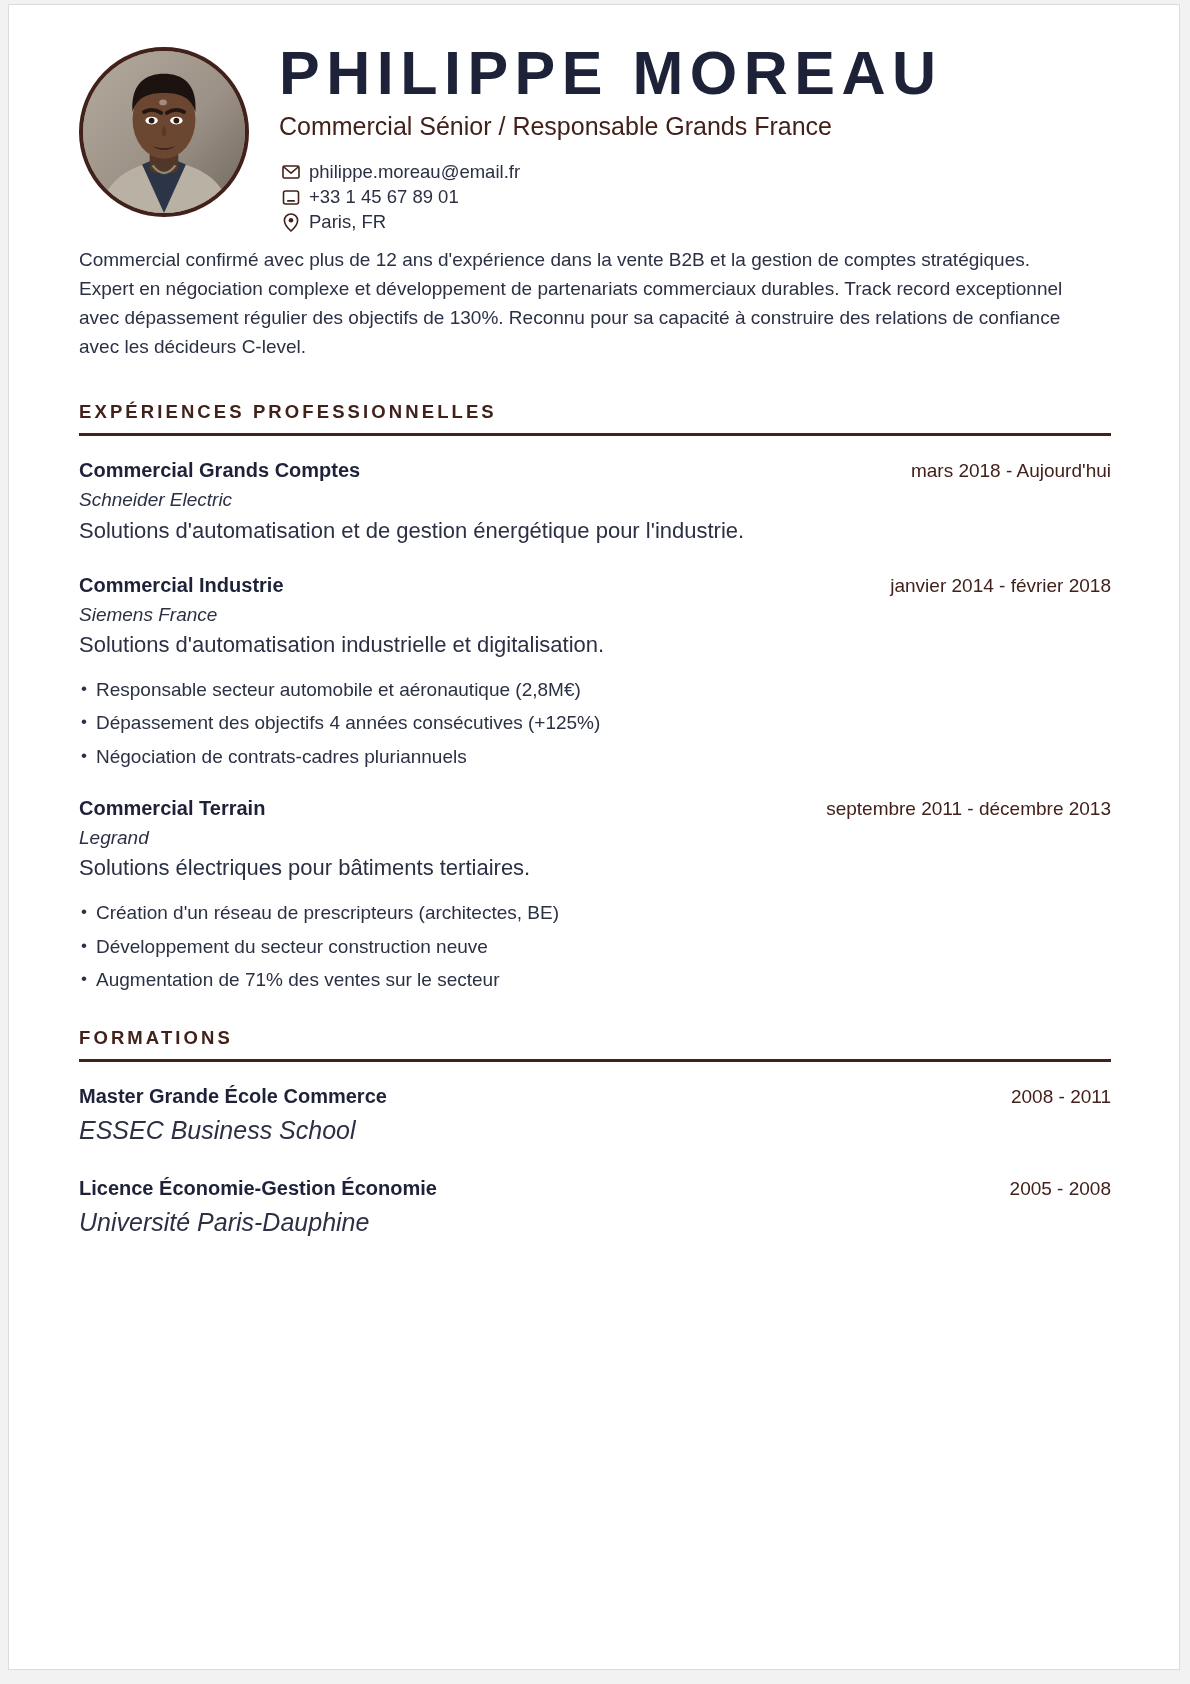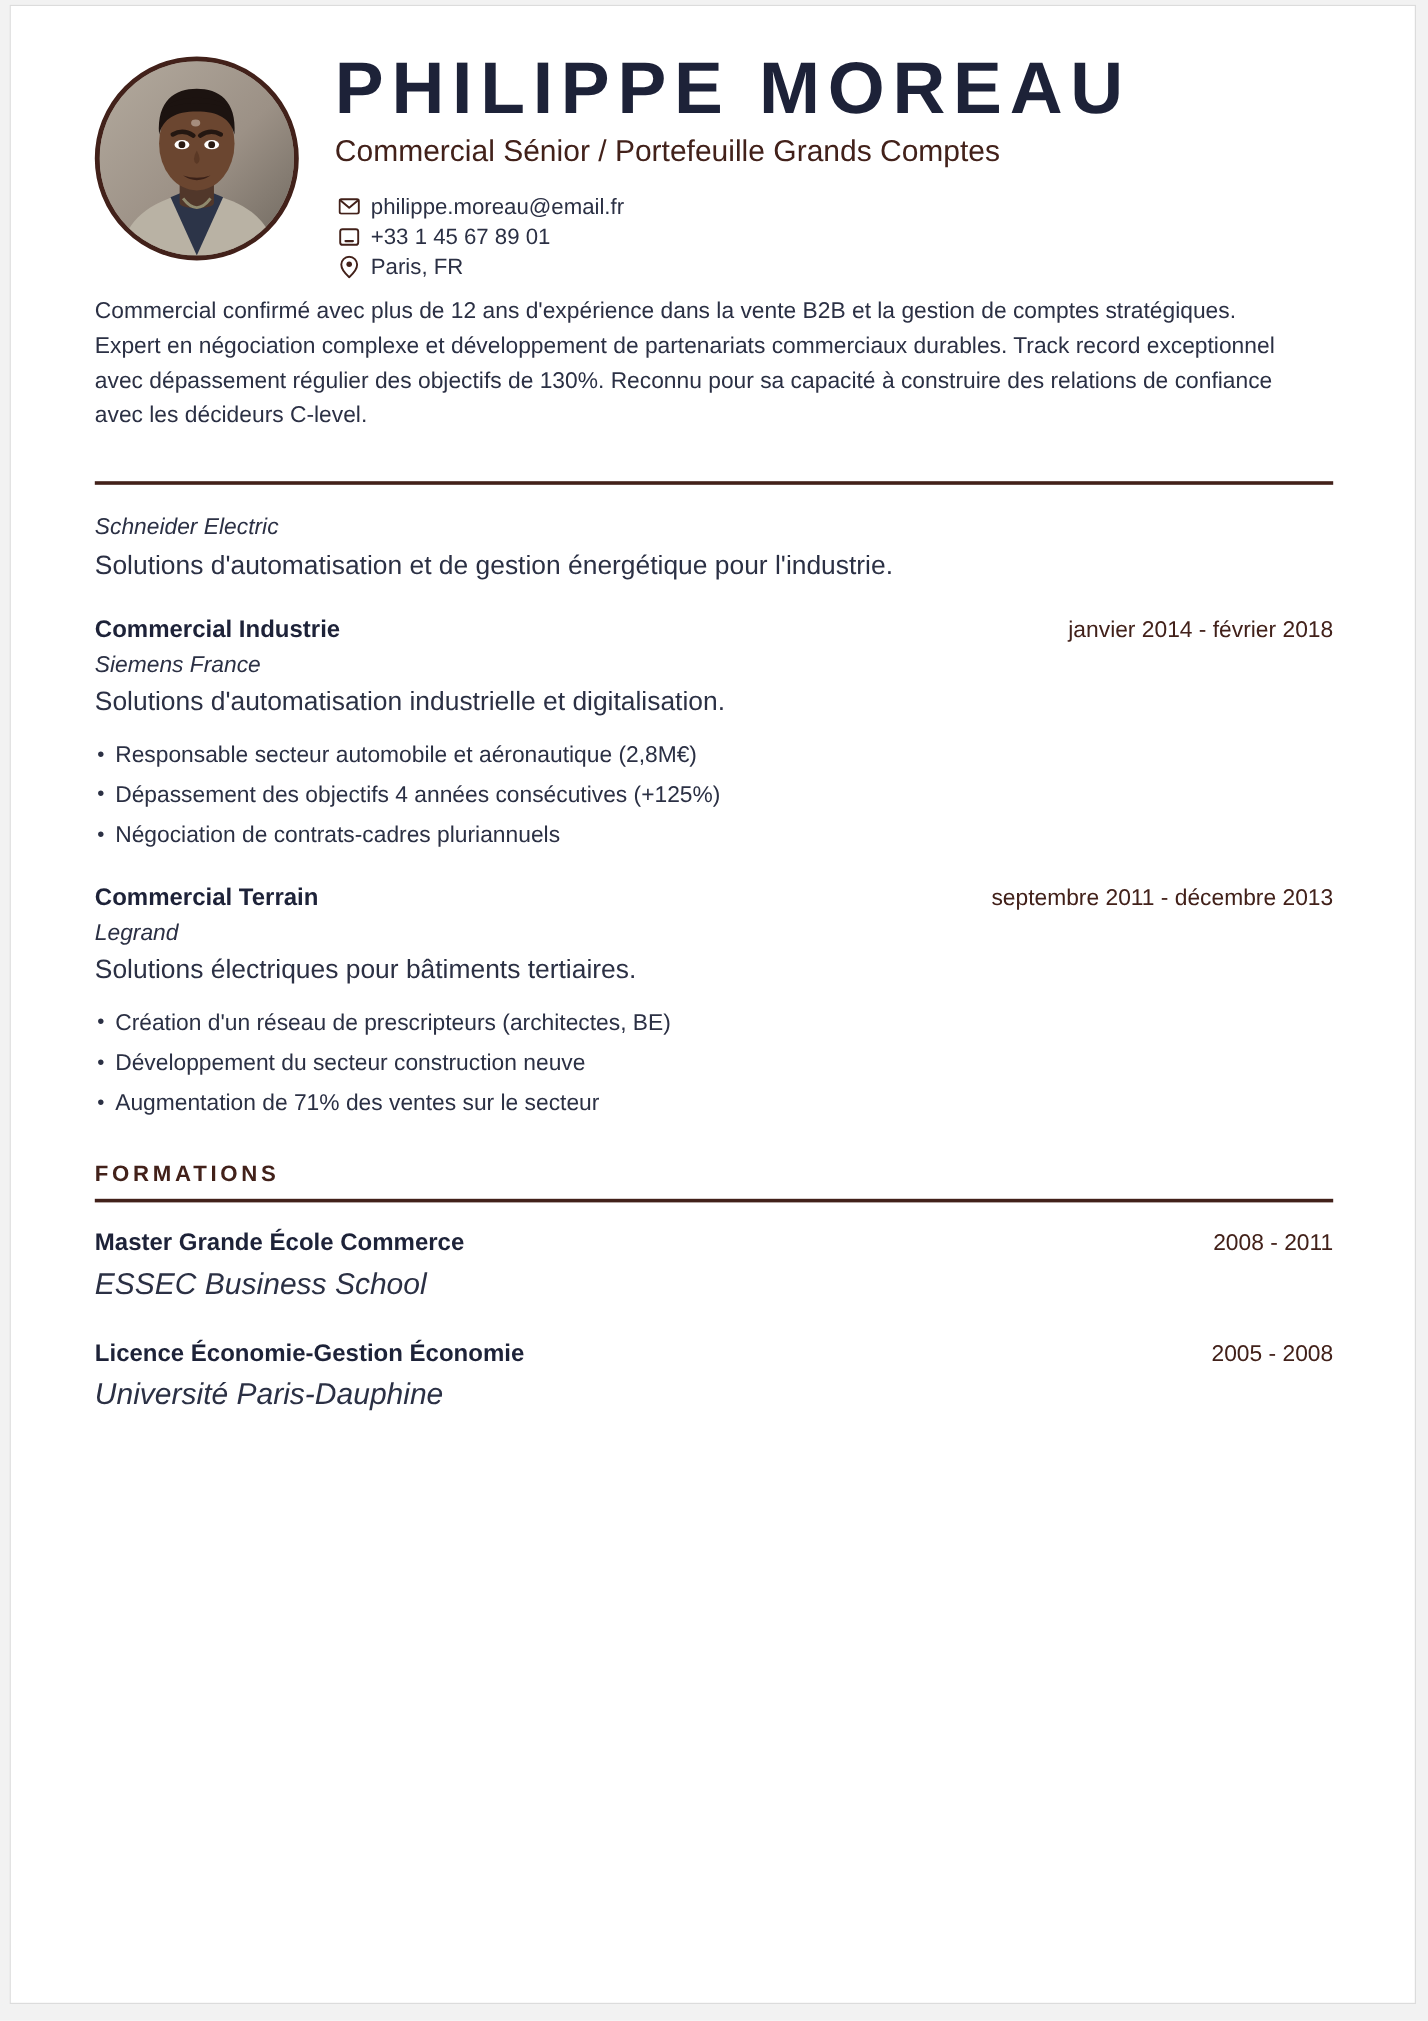--- a/index.html
+++ b/index.html
@@ -231,21 +231,21 @@
 
             <ellipse cx="84" cy="54" rx="4" ry="3" fill="#cbbdb0" opacity="0.6"></ellipse>
 
             <path d="M73 120 q12 16 24 0" stroke="#8f8a6e" stroke-width="2.5" fill="none"></path>
           </svg>
         </div>
       </div>
 
       <div class="head-right">
         <div class="name">PHILIPPE MOREAU</div>
-        <div class="subtitle">Commercial Sénior / Portefeuille Grands Comptes</div>
+        <div class="subtitle">Commercial Sénior / Responsable Grands France</div>
 
         <div class="contacts">
           <div class="contact-row">
             <span class="cicon">
               <svg width="18" height="14" viewBox="0 0 18 14">
                 <rect x="1" y="1" width="16" height="12" rx="1.5" fill="none" stroke="#42211a" stroke-width="1.6"></rect>
                 <path d="M1.8 2 L9 8.2 L16.2 2" fill="none" stroke="#42211a" stroke-width="1.6" stroke-linecap="round" stroke-linejoin="round"></path>
               </svg>
             </span>
             <span>philippe.moreau@email.fr</span>
@@ -270,23 +270,28 @@
             </span>
             <span>Paris, FR</span>
           </div>
         </div>
       </div>
     </div>
 
     <p class="summary">Commercial confirmé avec plus de 12 ans d'expérience dans la vente B2B et la gestion de comptes stratégiques. Expert en négociation complexe et développement de partenariats commerciaux durables. Track record exceptionnel avec dépassement régulier des objectifs de 130%. Reconnu pour sa capacité à construire des relations de confiance avec les décideurs C-level.</p>
 
     <div class="section">
+      <div class="section-title">EXPÉRIENCES PROFESSIONNELLES</div>
       <div class="rule"></div>
 
       <div class="entry">
+        <div class="entry-head">
+          <div class="entry-title">Commercial Grands Comptes</div>
+          <div class="entry-date">mars 2018 - Aujourd'hui</div>
+        </div>
         <div class="entry-org">Schneider Electric</div>
         <div class="entry-desc">Solutions d'automatisation et de gestion énergétique pour l'industrie.</div>
       </div>
 
       <div class="entry">
         <div class="entry-head">
           <div class="entry-title">Commercial Industrie</div>
           <div class="entry-date">janvier 2014 - février 2018</div>
         </div>
         <div class="entry-org">Siemens France</div>

